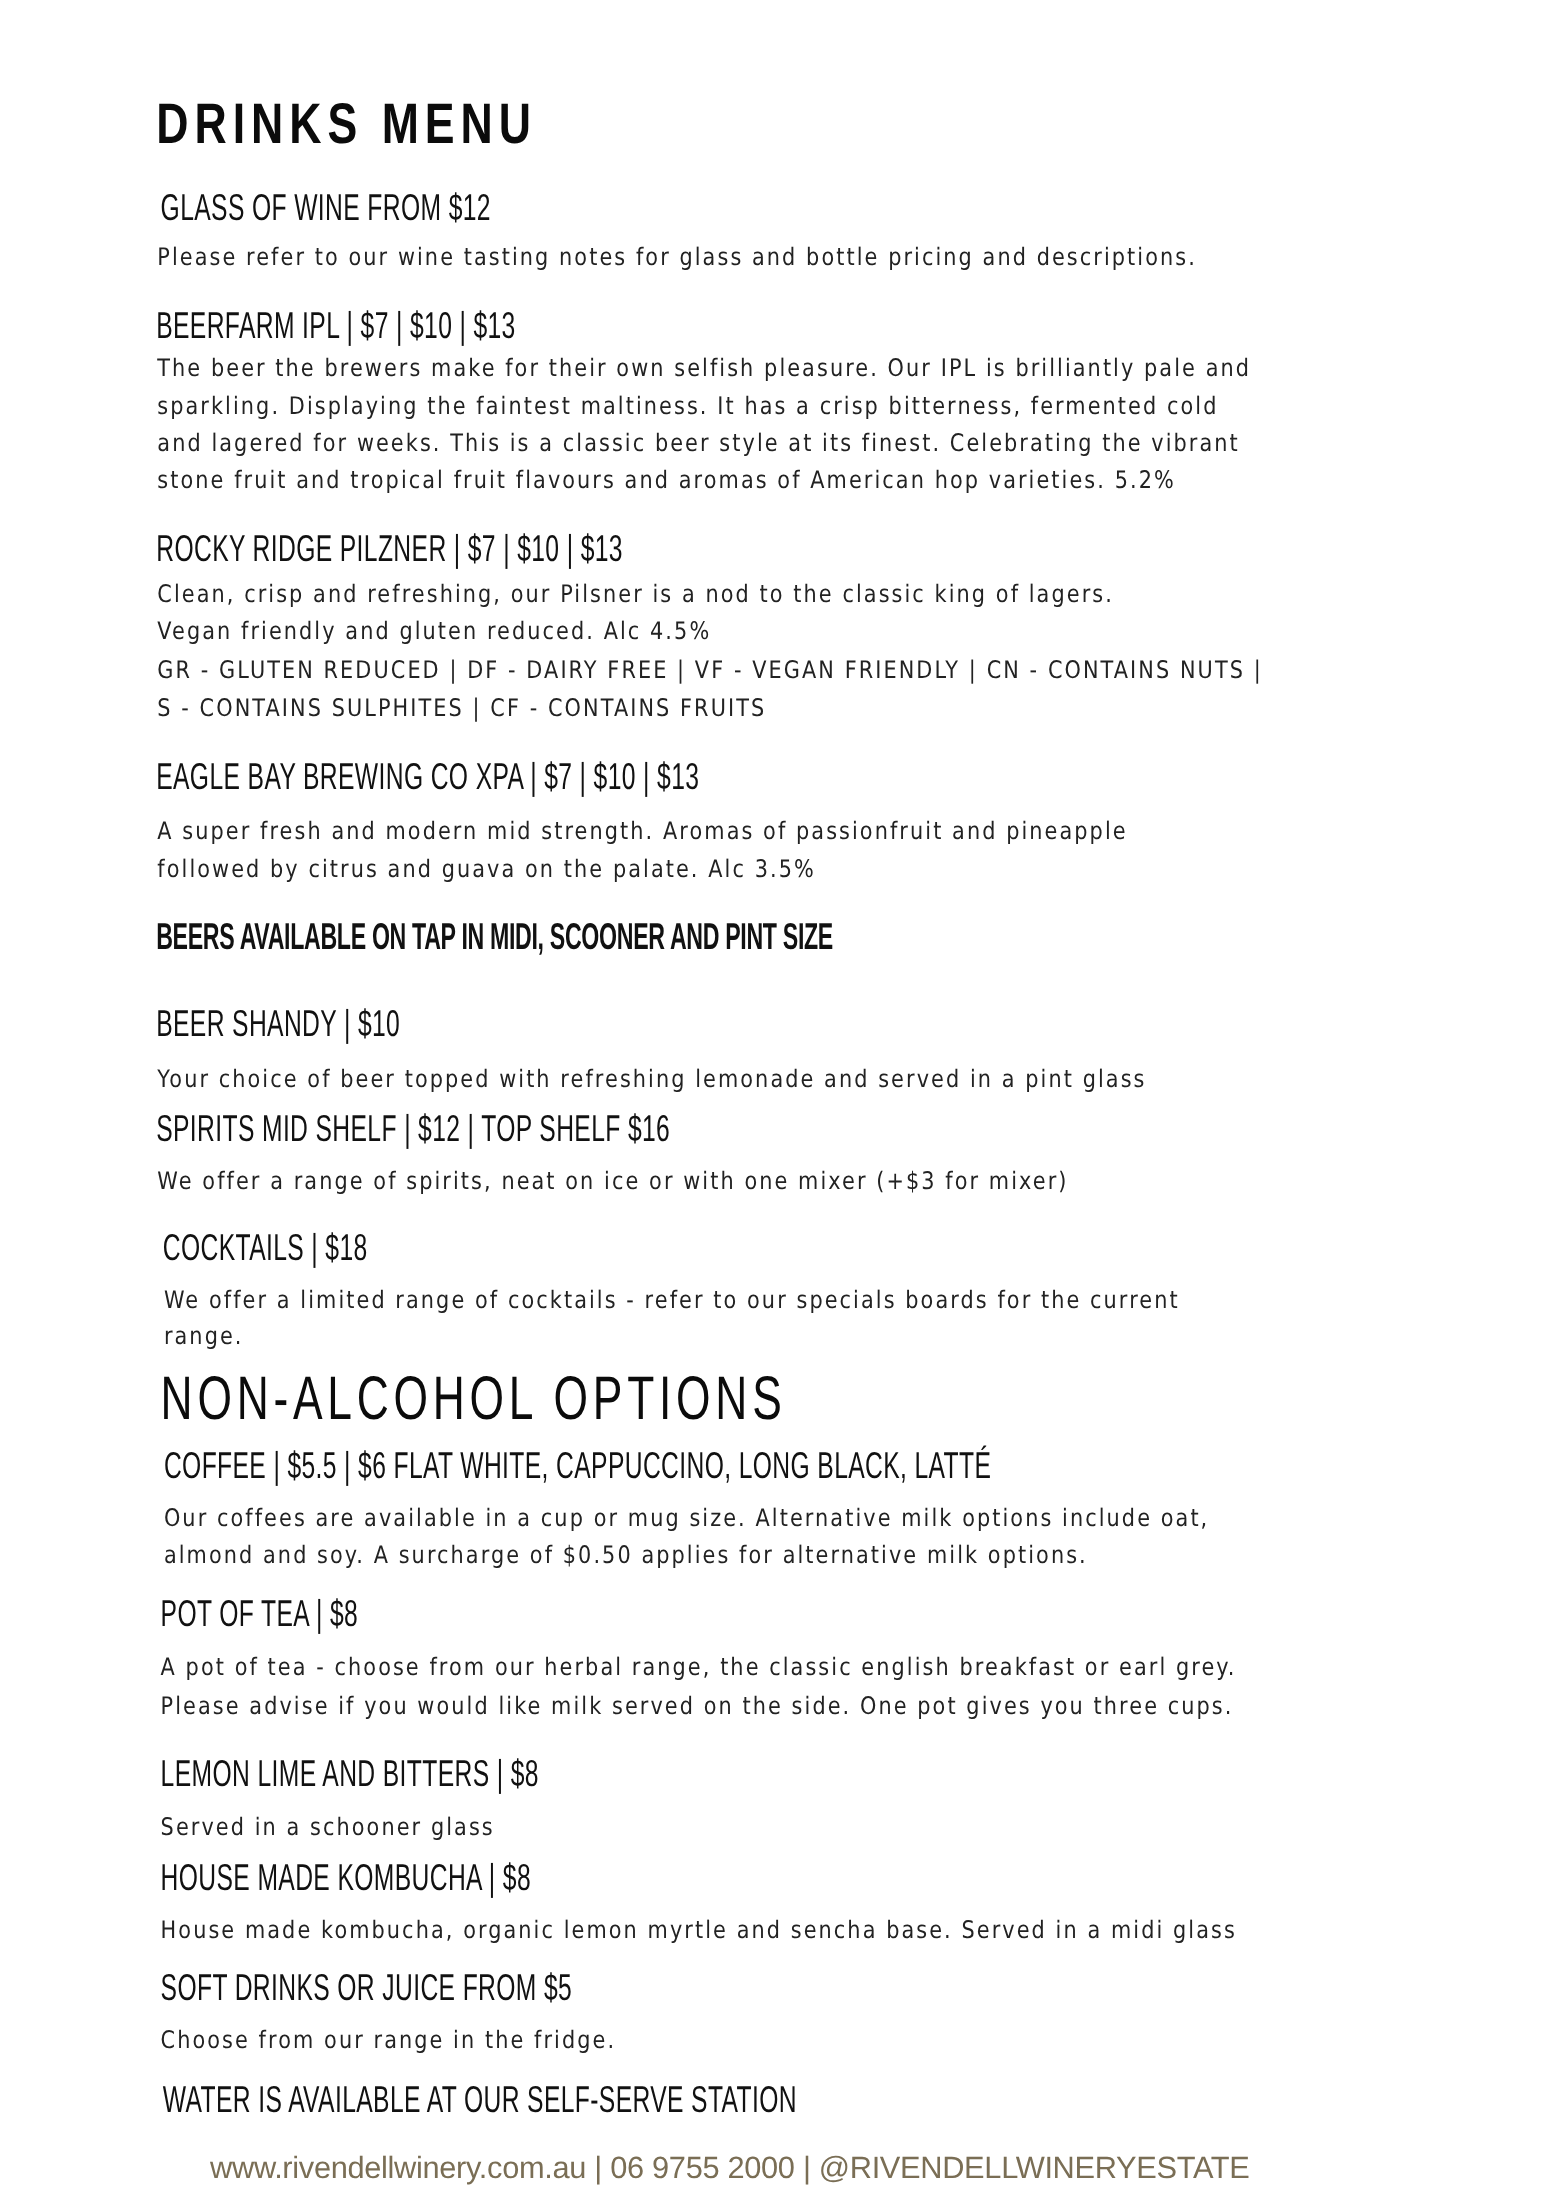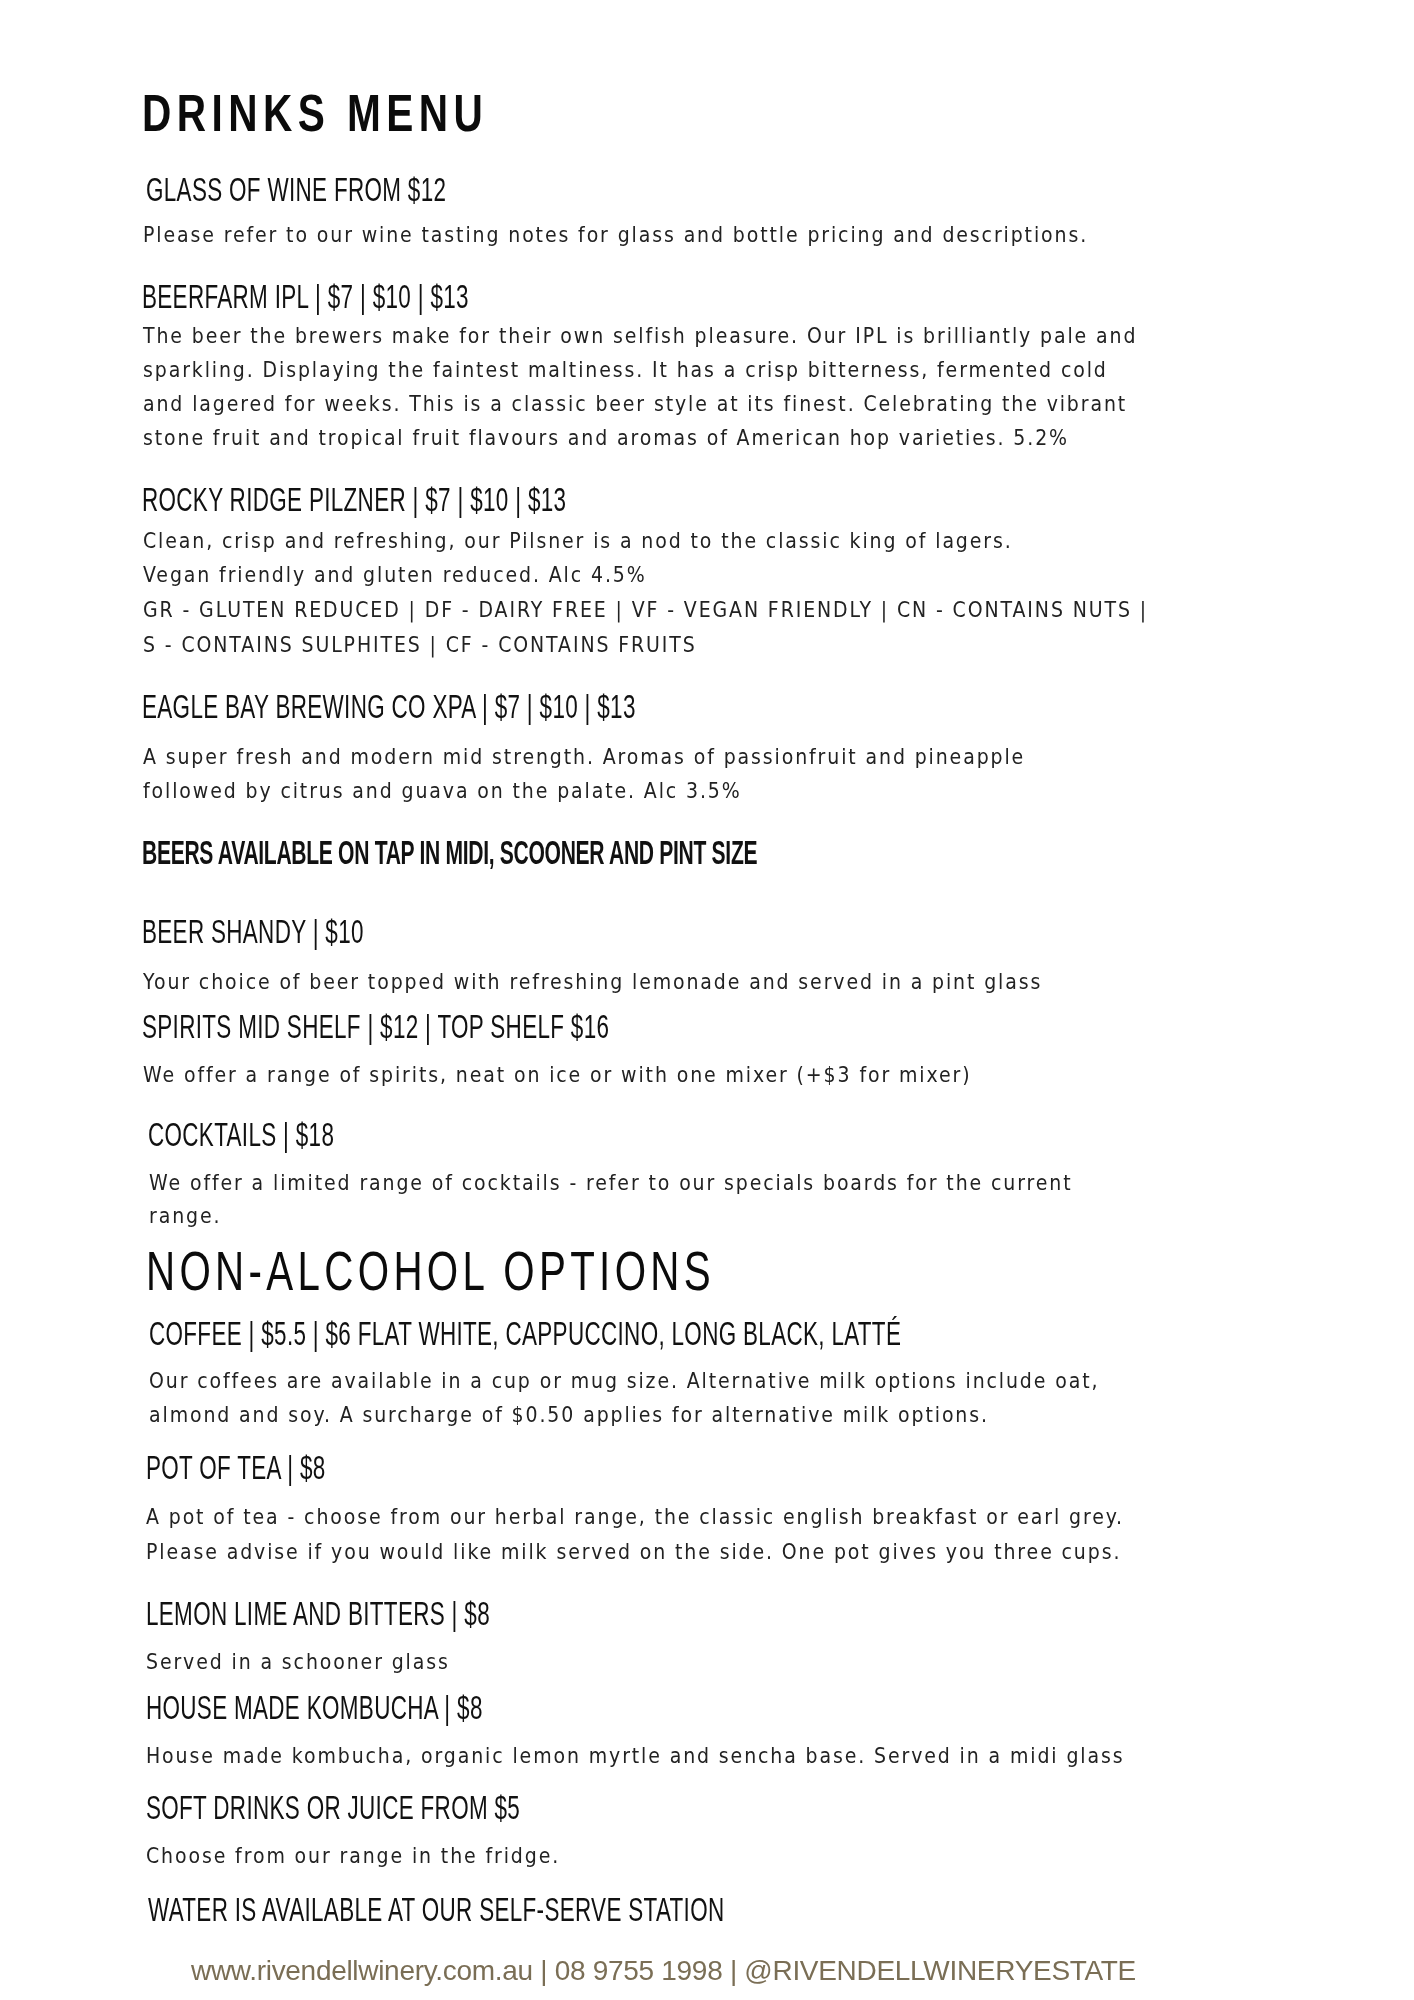--- a/index.html
+++ b/index.html
@@ -80,13 +80,13 @@
 <div class="abs desc" style="left:146px;top:1649px;">Served in a schooner glass</div>
 
 <div class="abs item" style="left:146px;top:1688px;">HOUSE MADE KOMBUCHA | $8</div>
 <div class="abs desc" style="left:146px;top:1743px;">House made kombucha, organic lemon myrtle and sencha base. Served in a midi glass</div>
 
 <div class="abs item" style="left:146px;top:1788px;">SOFT DRINKS OR JUICE  FROM  $5</div>
 <div class="abs desc" style="left:146px;top:1843px;">Choose from our range in the fridge.</div>
 
 <div class="abs item" style="left:148px;top:1890px;">WATER IS AVAILABLE AT OUR SELF-SERVE STATION</div>
 
-<div class="abs footer" style="left:191px;top:1955px;">www.rivendellwinery.com.au | 08 9755 1998 | @RIVENDELLWINERYESTATE</div>
+<div class="abs footer" style="left:191px;top:1955px;">www.rivendellwinery.com.au | 06 9755 2000 | @RIVENDELLWINERYESTATE</div>
 
 </body></html>

